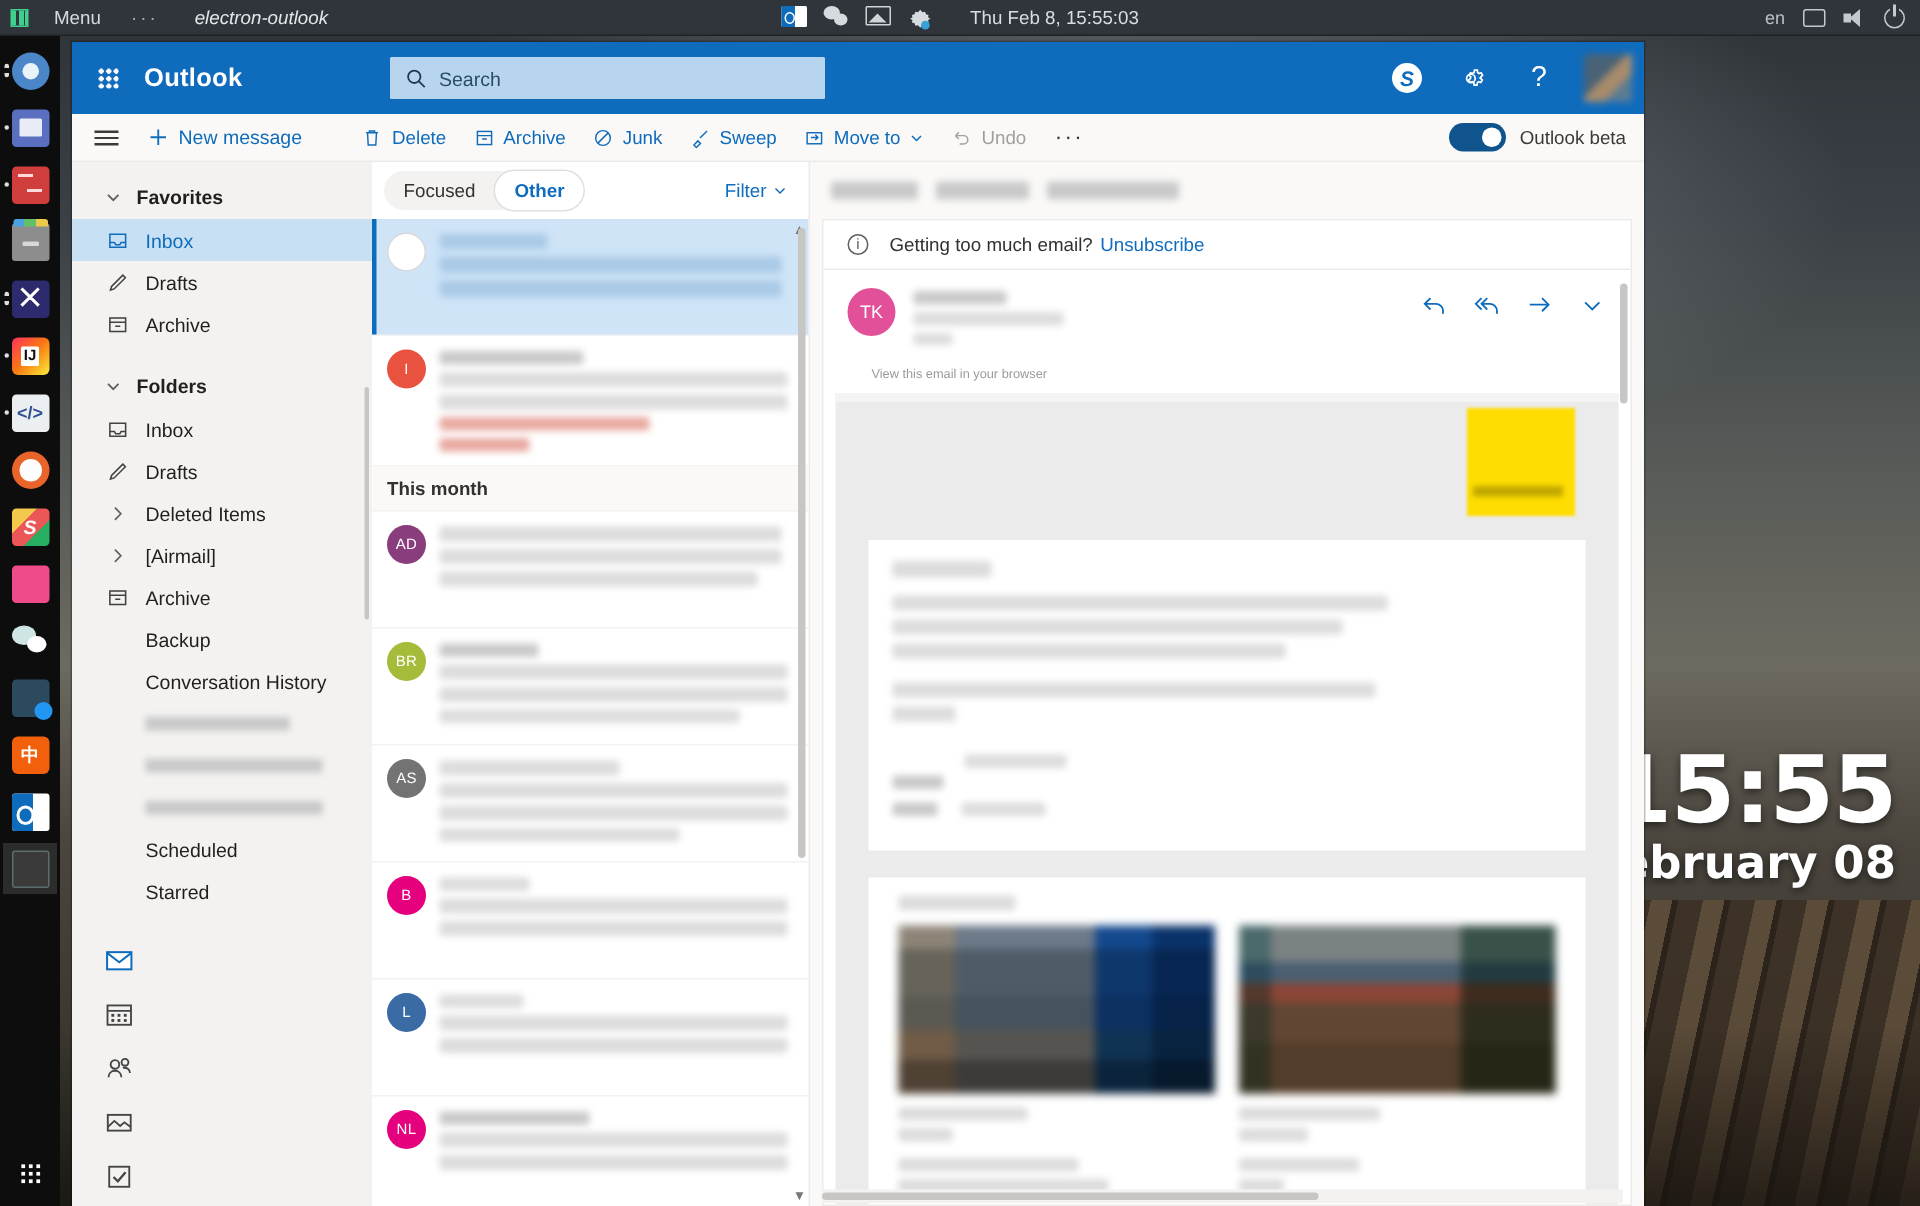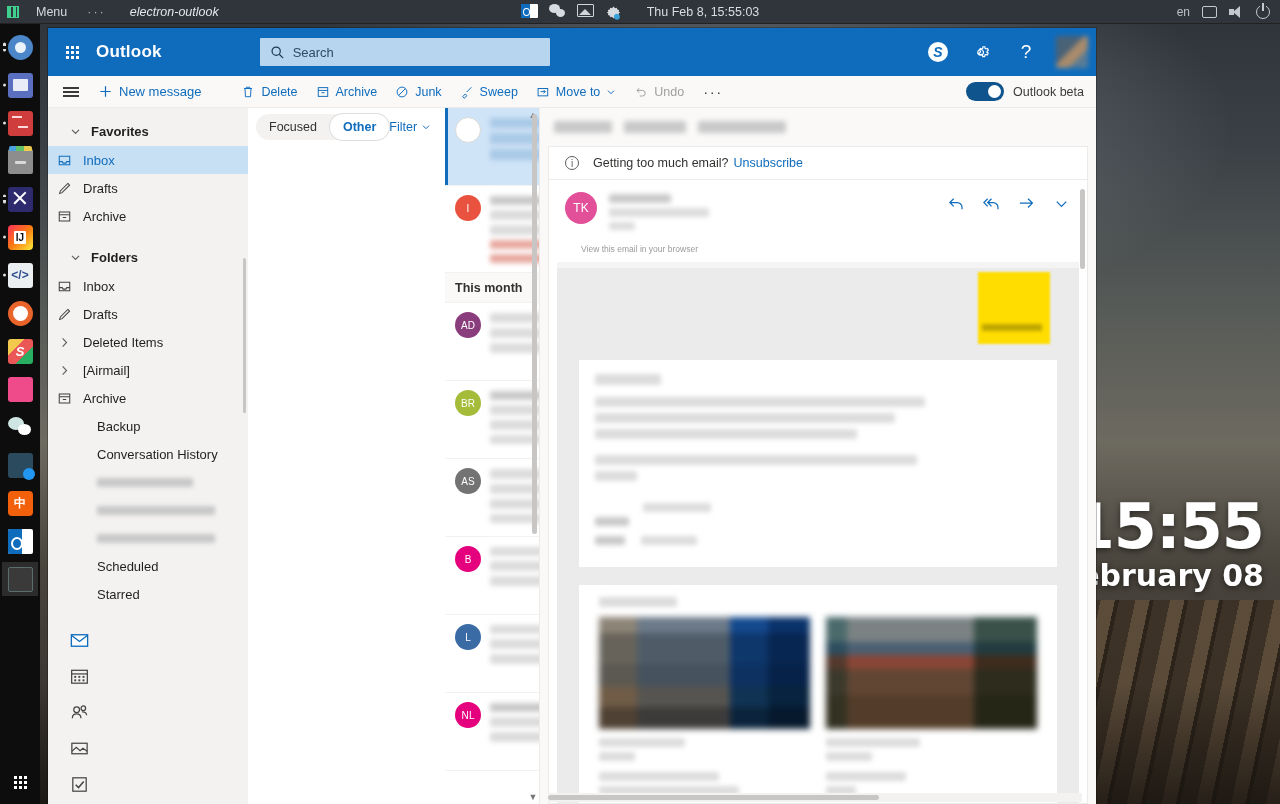--- a/index.html
+++ b/index.html
@@ -195,41 +195,41 @@
   .ow-body { display: flex; flex: 1; min-height: 0; background: #faf9f8; }
 
   
   .folders {
     width: 200px; flex: none; background: #f3f2f1; padding-top: 8px;
     position: relative; overflow: hidden;
   }
   .fgroup { display:flex; align-items:center; gap: 10px; height: 30px; padding-left: 22px; font-size:13px; color:#201f1e; font-weight:bold; }
   .fgroup .chev { color:#605e5c; font-size: 11px; }
   .frow {
-    display: flex; align-items: center; gap: 11px; height: 28px; padding-left: 8px;
+    display: flex; align-items: center; gap: 11px; height: 28px; padding-left: 22px;
     font-size: 13px; color: #201f1e; position: relative;
   }
   .frow.sel { background: #c7e0f4; color: #0f6cbd; font-weight: normal; }
   .frow .fico { width: 16px; flex: none; display:flex; align-items:center; justify-content:center; color:#424242; }
   .frow.sel .fico { color:#0f6cbd; }
   .frow.noicon { padding-left: 49px; }
   .frow.link { color: #0f6cbd; padding-left: 49px; }
   .blurbar { height: 9px; background: #c8c8c8; border-radius: 1px; filter: blur(2.2px); }
   .fspacer { height: 12px; }
   .fscroll { position:absolute; right: 2px; top: 150px; width: 3px; height: 155px; background: #c8c6c4; border-radius: 2px; }
 
   
   .navrail {
     position: absolute; left: 0; bottom: 0; width: 200px; height: 190px;
     background: #f3f2f1; padding-left: 10px; padding-top: 8px;
   }
   .nr-item { width: 42px; height: 36px; display: flex; align-items: center; justify-content: center; }
 
   
-  .msglist { width: 292px; flex: none; background: #fff; border-right: 1px solid #edebe9; display:flex; flex-direction:row; position: relative;}
+  .msglist { width: 292px; flex: none; background: #fff; border-right: 1px solid #edebe9; display:flex; flex-direction:column; position: relative;}
   .ml-head { height: 38px; display:flex; align-items:center; padding: 0 14px 0 8px; flex: none; }
   .pill { display:flex; background:#f3f2f1; border-radius: 14px; height: 26px; align-items:center; }
   .pill span { padding: 0 13px; font-size:12.5px; color:#323130; line-height:26px; height: 26px; display:block;}
   .pill span.on { background:#fff; border-radius: 14px; color:#0f6cbd; font-weight: bold; box-shadow: 0 0 0 1px #e1dfdd; }
   .ml-filter { margin-left: auto; color:#0f6cbd; font-size:12.5px; display:flex; align-items:center; gap:4px;}
   .ml-scrollarea { flex:1; overflow:hidden; position:relative; }
   .ml-sb { position:absolute; right:2px; top:6px; width:5px; height:420px; background:#c8c6c4; border-radius:3px; }
   .ml-arrow { position:absolute; right:0px; width:12px; text-align:center; color:#797775; font-size:9px; }
   .mrow { display:flex; gap:9px; padding:9px 14px 9px 10px; border-bottom:1px solid #f3f2f1; position:relative; min-height: 78px;}
   .mrow.sel { background:#cfe4f7; }

